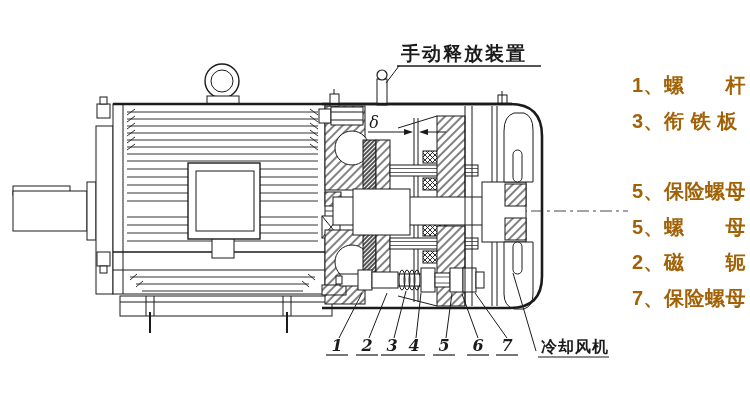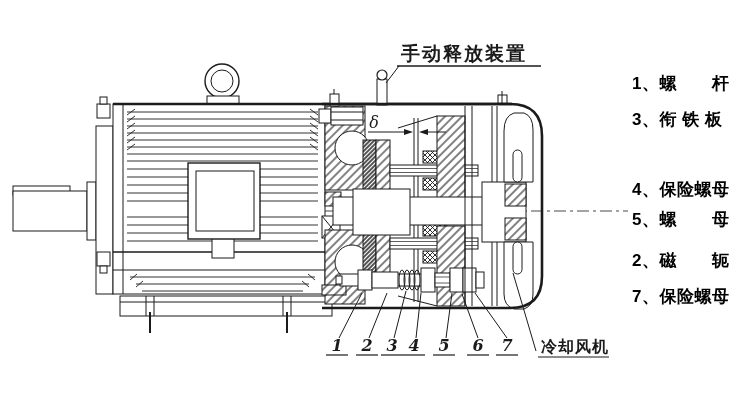--- a/index.html
+++ b/index.html
@@ -4,21 +4,21 @@
 <style>
   html,body{margin:0;padding:0;background:#fff;}
   .stage{
     position:relative;width:750px;height:410px;background:#fff;overflow:hidden;
     font-family:"Liberation Sans","DejaVu Sans",sans-serif;color:#171717;
   }
   .stage svg{position:absolute;left:0;top:0;}
   .legend{position:absolute;left:630px;top:0;width:120px;height:410px;}
   .legend-line{
     position:absolute;left:2px;white-space:pre;
-    font-size:17px;font-weight:600;letter-spacing:.5px;color:#000000;
+    font-size:20px;font-weight:600;letter-spacing:.5px;color:#a16207;
   }
   svg text{fill:#1b1b1b;}
   .cjk-label{font-family:"Liberation Sans","DejaVu Sans",sans-serif;font-weight:700;}
   .digit{font-family:"DejaVu Serif","Liberation Serif",serif;font-style:italic;font-weight:700;font-size:16px;}
   .delta{font-family:"DejaVu Serif","Liberation Serif",serif;font-style:italic;font-size:16px;}
 </style>
 </head>
 <body>
 
 <div class="stage">
@@ -299,19 +299,19 @@
 
     <line x1="536" y1="351" x2="513" y2="273" stroke="#1b1b1b"></line>
     <text x="541" y="352" font-size="16" class="cjk-label" letter-spacing="1">冷却风机</text>
     <line x1="538" y1="357" x2="609" y2="357" stroke="#1b1b1b" stroke-width="1.2"></line>
   </g>
 </svg>
 
 <div class="legend">
   <div class="legend-line" style="top:72px">1、螺　　杆</div>
   <div class="legend-line" style="top:108px">3、衔 铁 板</div>
-  <div class="legend-line" style="top:178px">4、保险螺母</div>
-  <div class="legend-line" style="top:208px">5、螺　　母</div>
+  <div class="legend-line" style="top:178px">5、保险螺母</div>
+  <div class="legend-line" style="top:214px">5、螺　　母</div>
   <div class="legend-line" style="top:249px">2、磁　　轭</div>
   <div class="legend-line" style="top:285px">7、保险螺母</div>
 </div>
 
 </div>
 
 </body></html>

